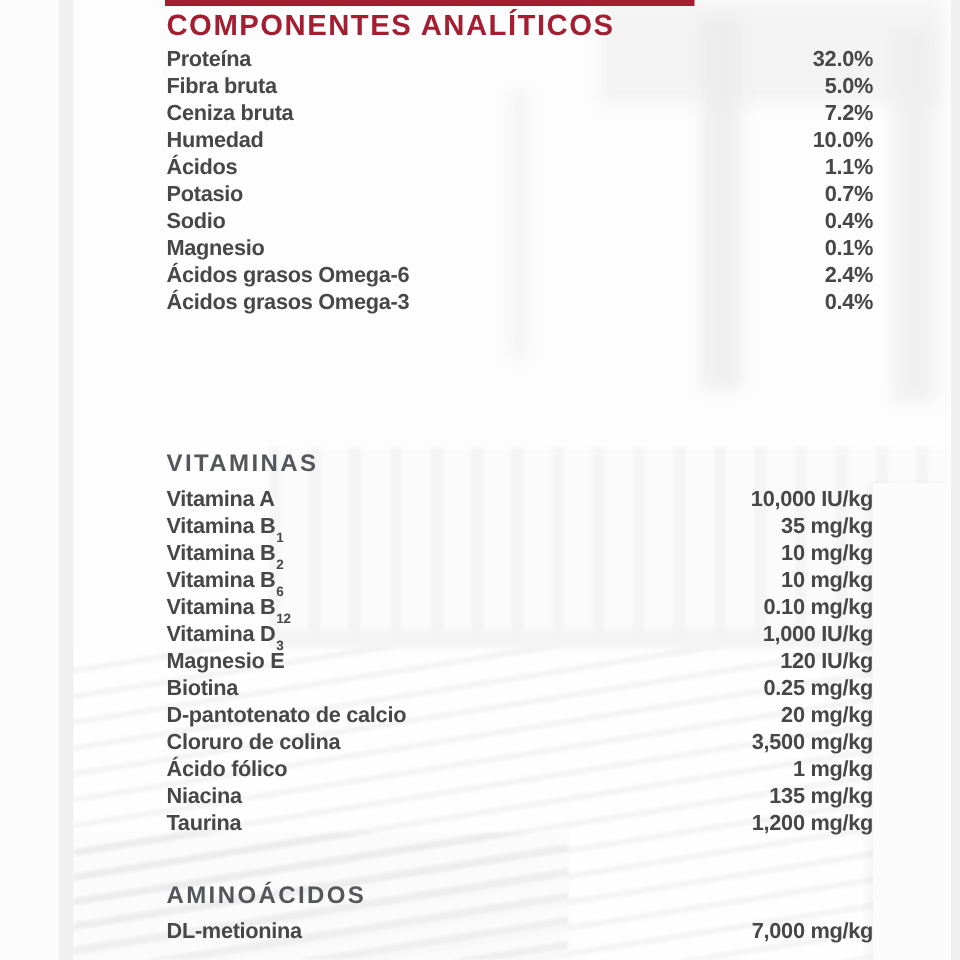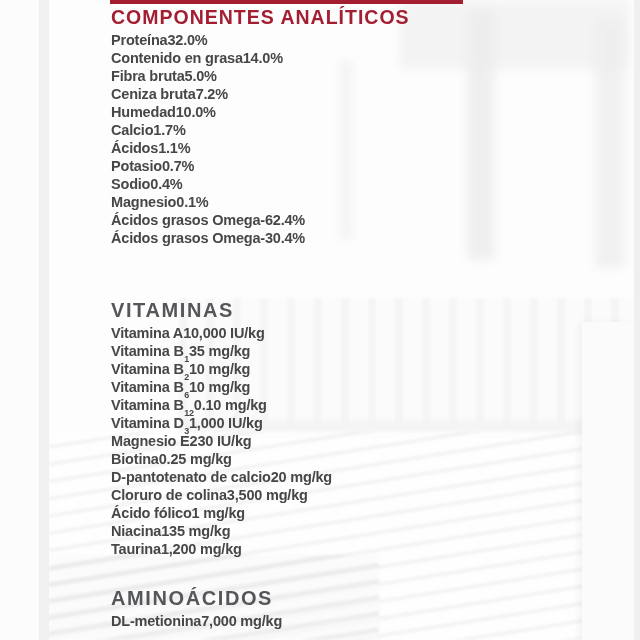--- a/index.html
+++ b/index.html
@@ -52,32 +52,32 @@
   .content{position:absolute;inset:0;}
   h1{
     position:absolute;left:72px;
     font-size:19.5px;font-weight:bold;letter-spacing:1px;
     color:var(--red);line-height:20px;white-space:nowrap;
   }
   .h1-analytical{top:7px;}
   .h1-additives{top:274px;}
   h2{
     position:absolute;left:72px;
-    font-size:20px;font-weight:bold;letter-spacing:1.6px;
+    font-size:16px;font-weight:bold;letter-spacing:1.6px;
     color:var(--subgray);line-height:18px;white-space:nowrap;
   }
   .h2-vitamins{top:301px;}
   .h2-amino{top:589px;}
 
   .rows{position:absolute;left:72px;width:471px;}
   #rows-analytical{top:31px;}
   #rows-vitamins{top:324px;}
   #rows-amino{top:612px;}
   .row{
-    display:flex;justify-content:flex-start;align-items:baseline;
+    display:flex;justify-content:space-between;align-items:baseline;
     height:18px;line-height:18px;
     font-size:14.5px;font-weight:bold;letter-spacing:-0.2px;
     color:var(--text);white-space:nowrap;
   }
   .row .label{text-align:left;}
   .row .value{text-align:right;}
   .row sub{font-size:9px;line-height:0;position:relative;bottom:-2px;margin-left:0.5px;}
 </style>
 </head>
 <body>
@@ -103,40 +103,32 @@
 
   <div class="content">
     <h1 class="h1-analytical">COMPONENTES ANALÍTICOS</h1>
 
     <div class="rows" id="rows-analytical">
         <div class="row">
           <span class="label">Proteína</span>
           <span class="value">32.0%</span>
         </div>
         <div class="row">
-          <span class="label">Contenido en grasa</span>
-          <span class="value">14.0%</span>
-        </div>
-        <div class="row">
           <span class="label">Fibra bruta</span>
           <span class="value">5.0%</span>
         </div>
         <div class="row">
           <span class="label">Ceniza bruta</span>
           <span class="value">7.2%</span>
         </div>
         <div class="row">
           <span class="label">Humedad</span>
           <span class="value">10.0%</span>
         </div>
         <div class="row">
-          <span class="label">Calcio</span>
-          <span class="value">1.7%</span>
-        </div>
-        <div class="row">
           <span class="label">Ácidos</span>
           <span class="value">1.1%</span>
         </div>
         <div class="row">
           <span class="label">Potasio</span>
           <span class="value">0.7%</span>
         </div>
         <div class="row">
           <span class="label">Sodio</span>
           <span class="value">0.4%</span>
@@ -178,21 +170,21 @@
         <div class="row">
           <span class="label">Vitamina B<sub>12</sub></span>
           <span class="value">0.10 mg/kg</span>
         </div>
         <div class="row">
           <span class="label">Vitamina D<sub>3</sub></span>
           <span class="value">1,000 IU/kg</span>
         </div>
         <div class="row">
           <span class="label">Magnesio E</span>
-          <span class="value">230 IU/kg</span>
+          <span class="value">120 IU/kg</span>
         </div>
         <div class="row">
           <span class="label">Biotina</span>
           <span class="value">0.25 mg/kg</span>
         </div>
         <div class="row">
           <span class="label">D-pantotenato de calcio</span>
           <span class="value">20 mg/kg</span>
         </div>
         <div class="row">

